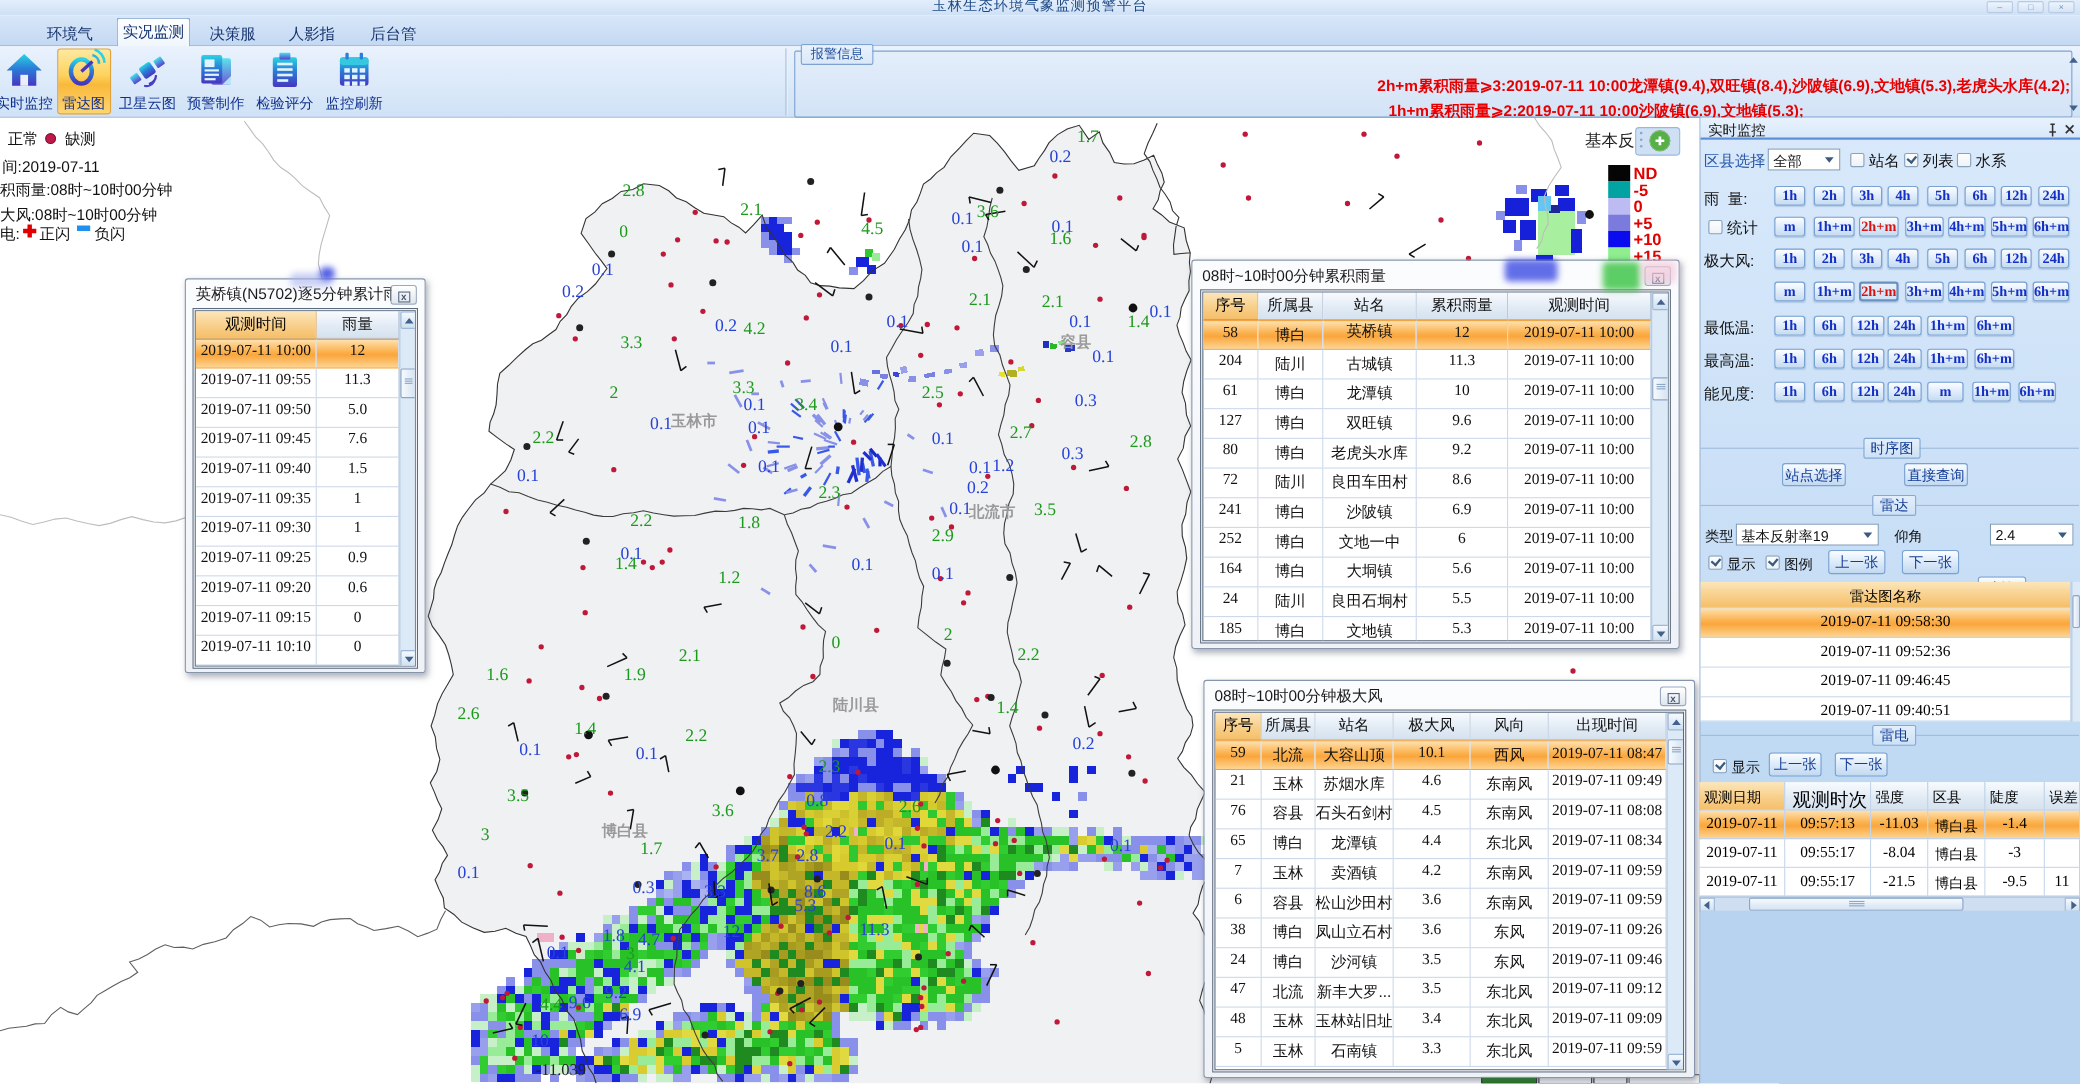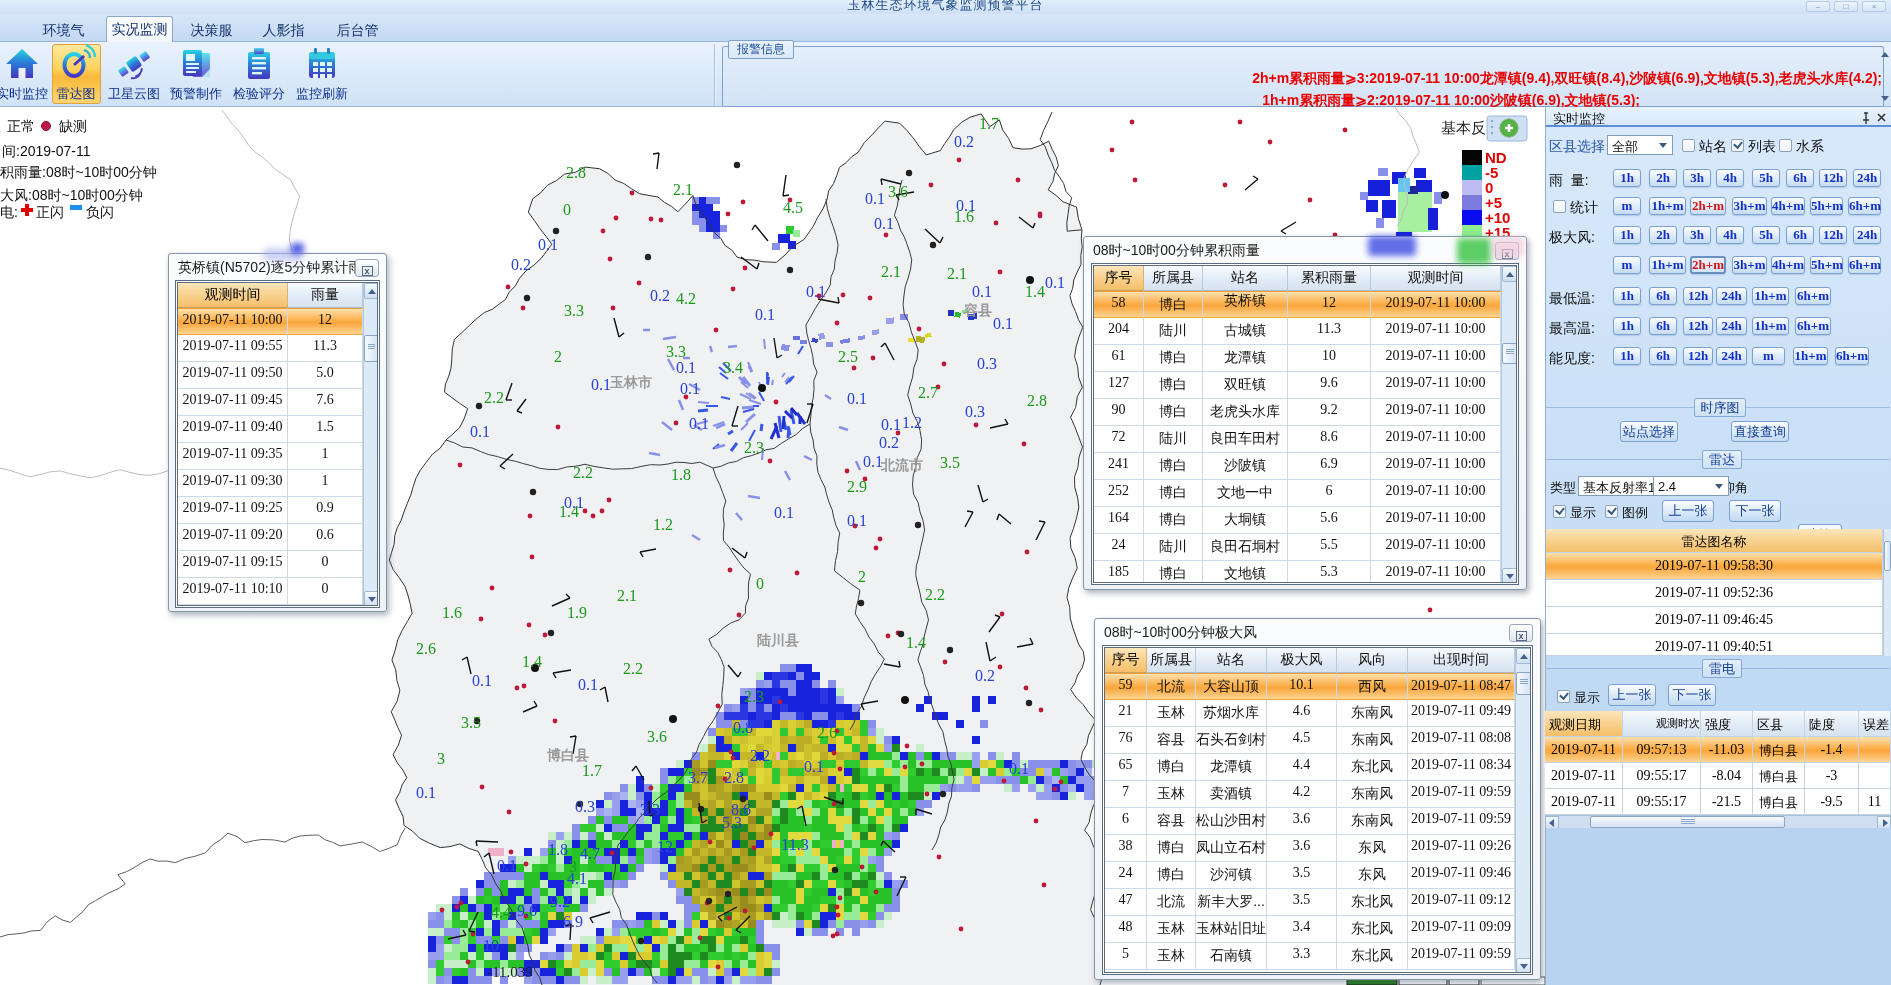--- a/index.html
+++ b/index.html
@@ -2102,21 +2102,21 @@
           <div class="tc cnum" style="width:130px;padding-top:3px">2019-07-11 10:00</div>
         </div>
         <div class="trow" style="top:106px;height:27px;width:407px">
           <div class="tc cnum" style="width:50px;padding-top:3px">127</div>
           <div class="tc ccjk" style="width:59px;padding-top:4px">博白</div>
           <div class="tc ccjk" style="width:85px;padding-top:4px">双旺镇</div>
           <div class="tc cnum" style="width:83px;padding-top:3px">9.6</div>
           <div class="tc cnum" style="width:130px;padding-top:3px">2019-07-11 10:00</div>
         </div>
         <div class="trow" style="top:133px;height:27px;width:407px">
-          <div class="tc cnum" style="width:50px;padding-top:3px">90</div>
+          <div class="tc cnum" style="width:50px;padding-top:3px">80</div>
           <div class="tc ccjk" style="width:59px;padding-top:4px">博白</div>
           <div class="tc ccjk" style="width:85px;padding-top:4px">老虎头水库</div>
           <div class="tc cnum" style="width:83px;padding-top:3px">9.2</div>
           <div class="tc cnum" style="width:130px;padding-top:3px">2019-07-11 10:00</div>
         </div>
         <div class="trow" style="top:160px;height:27px;width:407px">
           <div class="tc cnum" style="width:50px;padding-top:3px">72</div>
           <div class="tc ccjk" style="width:59px;padding-top:4px">陆川</div>
           <div class="tc ccjk" style="width:85px;padding-top:4px">良田车田村</div>
           <div class="tc cnum" style="width:83px;padding-top:3px">8.6</div>
@@ -2366,21 +2366,21 @@
 <div class="sbtn abs" style="left:1835px;top:347px;width:34px">6h+m</div>
 <div class="hline abs" style="left:1546px;top:407px;width:344px"></div>
 <div class="gtab abs" style="left:1694px;top:398px;width:52px">时序图</div>
 <div class="gbtn abs" style="left:1620px;top:421px;width:58px;height:21px;line-height:19px">站点选择</div>
 <div class="gbtn abs" style="left:1731px;top:421px;width:58px;height:21px;line-height:19px">直接查询</div>
 <div class="hline abs" style="left:1546px;top:459px;width:344px"></div>
 <div class="gtab abs" style="left:1702px;top:450px;width:40px">雷达</div>
 <div class="slabel abs" style="left:1550px;top:479px;font-size:13px">类型</div>
 <div class="sel abs" style="left:1578px;top:476px;width:130px">基本反射率19<div class="selarr" style="right:5px"></div></div>
 <div class="slabel abs" style="left:1722px;top:479px;font-size:13px">仰角</div>
-<div class="sel abs" style="left:1653px;top:476px;width:76px">2.4<div class="selarr" style="right:5px"></div></div>
+<div class="sel abs" style="left:1809px;top:476px;width:76px">2.4<div class="selarr" style="right:5px"></div></div>
 <div class="cb abs on" style="left:1553px;top:505px"></div>
 <div class="slabel abs" style="left:1570px;top:504px;font-size:13px">显示</div>
 <div class="cb abs on" style="left:1605px;top:505px"></div>
 <div class="slabel abs" style="left:1622px;top:504px;font-size:13px">图例</div>
 <div class="gbtn abs" style="left:1662px;top:500px;width:52px;height:22px;line-height:20px">上一张</div>
 <div class="gbtn abs" style="left:1729px;top:500px;width:52px;height:22px;line-height:20px">下一张</div>
 <div class="gbtn abs" style="left:1798px;top:524px;width:44px;height:22px;line-height:20px">查询</div>
 <div class="srow abs" style="left:1546px;top:529px;width:337px;height:24px">
     <div class="scell shc1" style="width:337px;font-size:13px;padding-top:4px">雷达图名称</div>
   </div>
@@ -2400,21 +2400,21 @@
     <div class="sbthumb" style="top:12px;height:30px"></div>
   </div>
 <div class="hline abs" style="left:1546px;top:668px;width:344px"></div>
 <div class="gtab abs" style="left:1702px;top:659px;width:40px">雷电</div>
 <div class="cb abs on" style="left:1557px;top:690px"></div>
 <div class="slabel abs" style="left:1574px;top:689px;font-size:13px">显示</div>
 <div class="gbtn abs" style="left:1608px;top:684px;width:48px;height:22px;line-height:20px">上一张</div>
 <div class="gbtn abs" style="left:1668px;top:684px;width:48px;height:22px;line-height:20px">下一张</div>
 <div class="srow abs" style="left:1545px;top:711px;width:346px;height:26px">
     <div class="scell shc1" style="width:78px;font-size:13px;padding-top:5px;text-align:left;padding-left:4px">观测日期</div>
-    <div class="scell shc" style="width:78px;font-size:11px;padding-top:5px;text-align:right;padding-left:4px">观测时次</div>
+    <div class="scell shc" style="width:78px;font-size:17px;padding-top:5px;text-align:center;padding-left:4px">观测时次</div>
     <div class="scell shc" style="width:52px;font-size:13px;padding-top:5px;text-align:left;padding-left:4px">强度</div>
     <div class="scell shc" style="width:52px;font-size:13px;padding-top:5px;text-align:left;padding-left:4px">区县</div>
     <div class="scell shc" style="width:54px;font-size:13px;padding-top:5px;text-align:left;padding-left:4px">陡度</div>
     <div class="scell shc" style="width:32px;font-size:13px;padding-top:5px;text-align:left;padding-left:4px">误差</div>
   </div>
 <div class="srow abs" style="left:1545px;top:737px;width:346px;height:26px">
     <div class="scell ssel" style="width:78px;font-family:'Liberation Serif',serif;font-size:14px;padding-top:5px">2019-07-11</div>
     <div class="scell ssel" style="width:78px;font-family:'Liberation Serif',serif;font-size:14px;padding-top:5px">09:57:13</div>
     <div class="scell ssel" style="width:52px;font-family:'Liberation Serif',serif;font-size:14px;padding-top:5px">-11.03</div>
     <div class="scell ssel" style="width:52px;font-size:13px;padding-top:5px">博白县</div>

